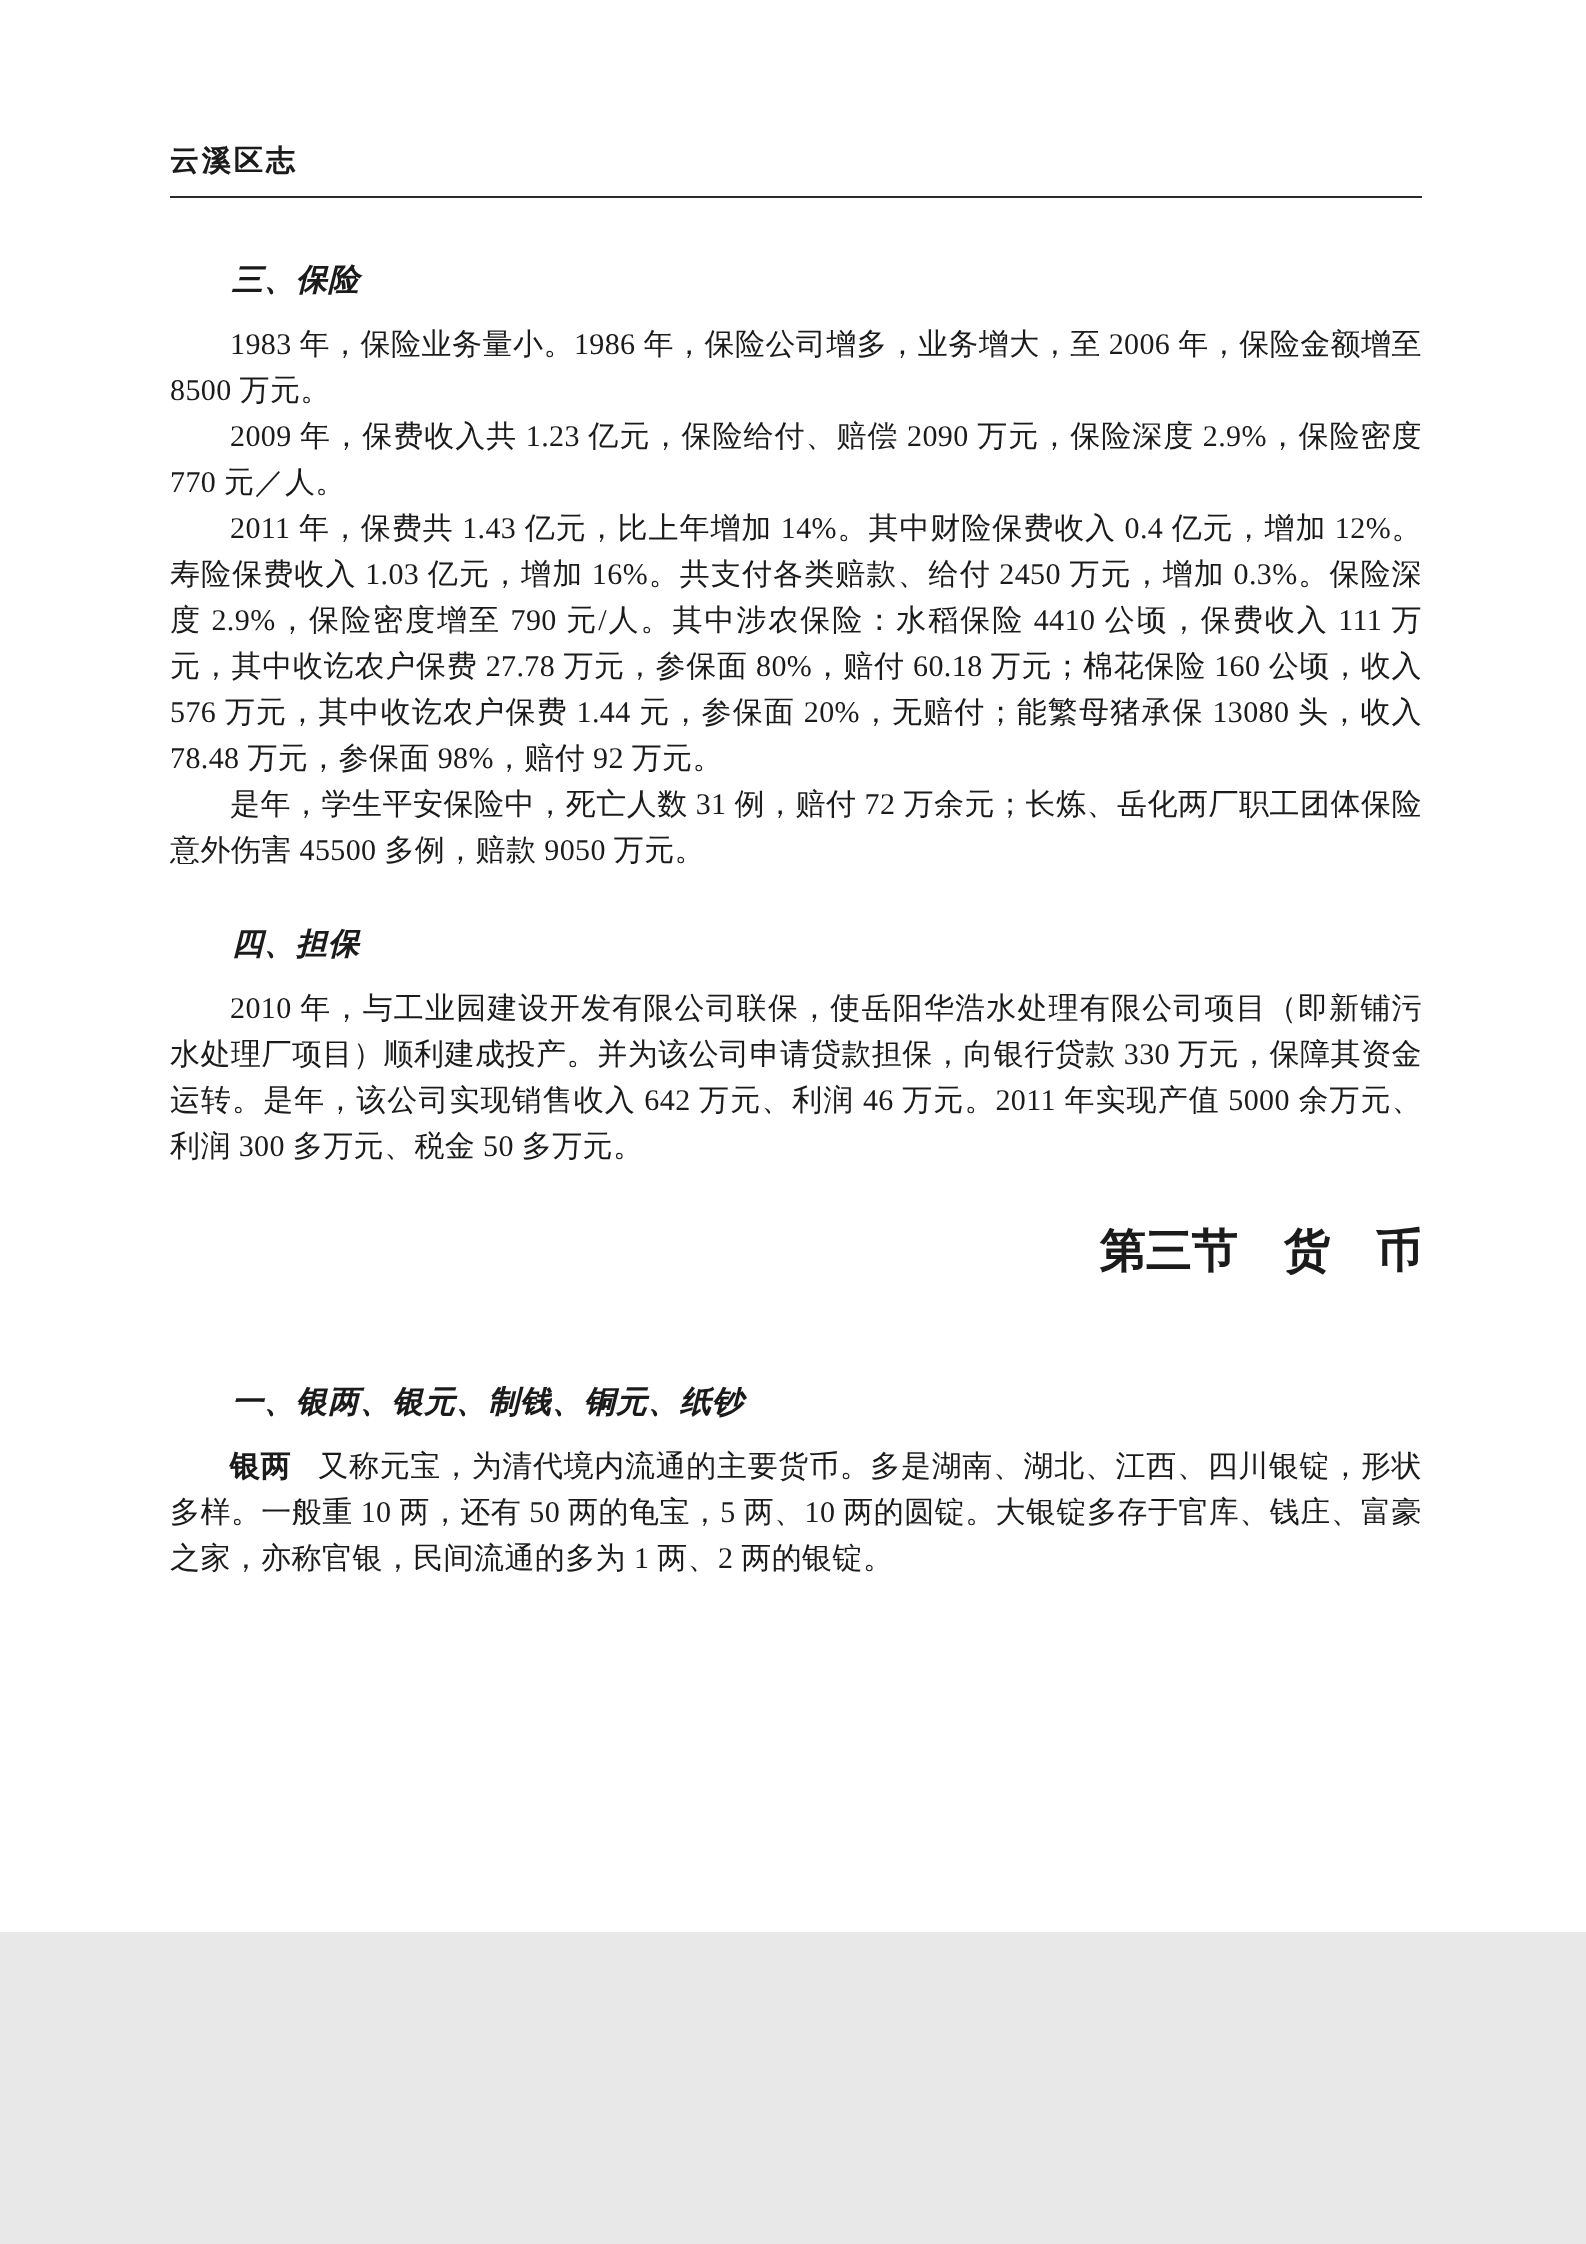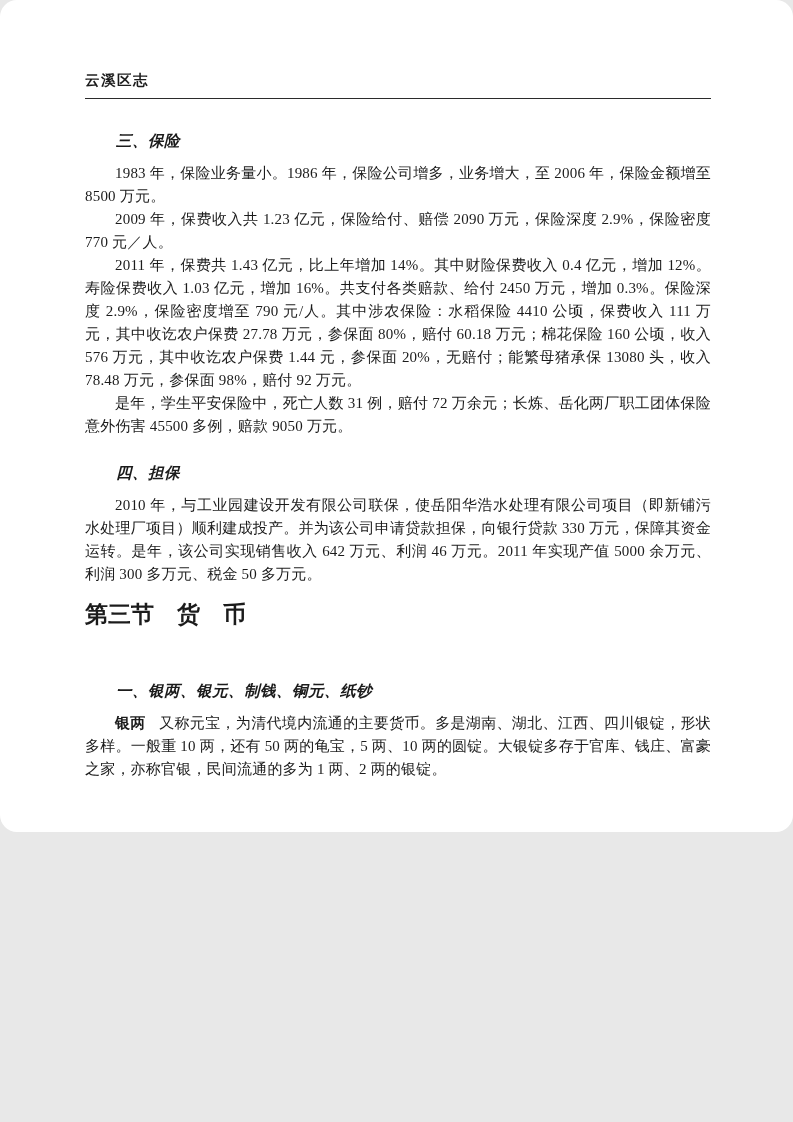--- a/index.html
+++ b/index.html
@@ -3,27 +3,26 @@
 <meta charset="utf-8">
 <style>
   html, body {
     margin: 0;
     padding: 0;
     background: #e8e8e8;
   }
   .page {
     position: relative;
     width: 793px;
-    height: 832px;
+    height: 966px;
     margin: 0 auto;
     background: #ffffff;
     color: #1b1b1b;
     font-family: "Liberation Serif", "DejaVu Serif", serif;
     overflow: hidden;
-    border-radius: 17px;
   }
   .running-head {
     position: absolute;
     left: 85px;
     top: 71px;
     font-family: "Liberation Sans", "DejaVu Sans", sans-serif;
     font-weight: 700;
     font-size: 14.5px;
     letter-spacing: 1.5px;
     color: #1b1b1b;
@@ -61,22 +60,22 @@
     text-align: justify;
     text-indent: 2em;
     margin: 0;
     letter-spacing: 0.2px;
   }
   .chapter-title {
     font-family: "Liberation Sans", "DejaVu Sans", sans-serif;
     font-size: 23px;
     font-weight: 700;
     line-height: 32px;
-    text-align: left;
-    margin: 12px 0 50px 0;
+    text-align: right;
+    margin: 23px 0 50px 0;
   }
   .entry-term {
     font-weight: 700;
     margin-right: 0.9em;
   }
   .page-number {
     position: absolute;
     left: 85px;
     top: 1036px;
     font-size: 14.5px;

